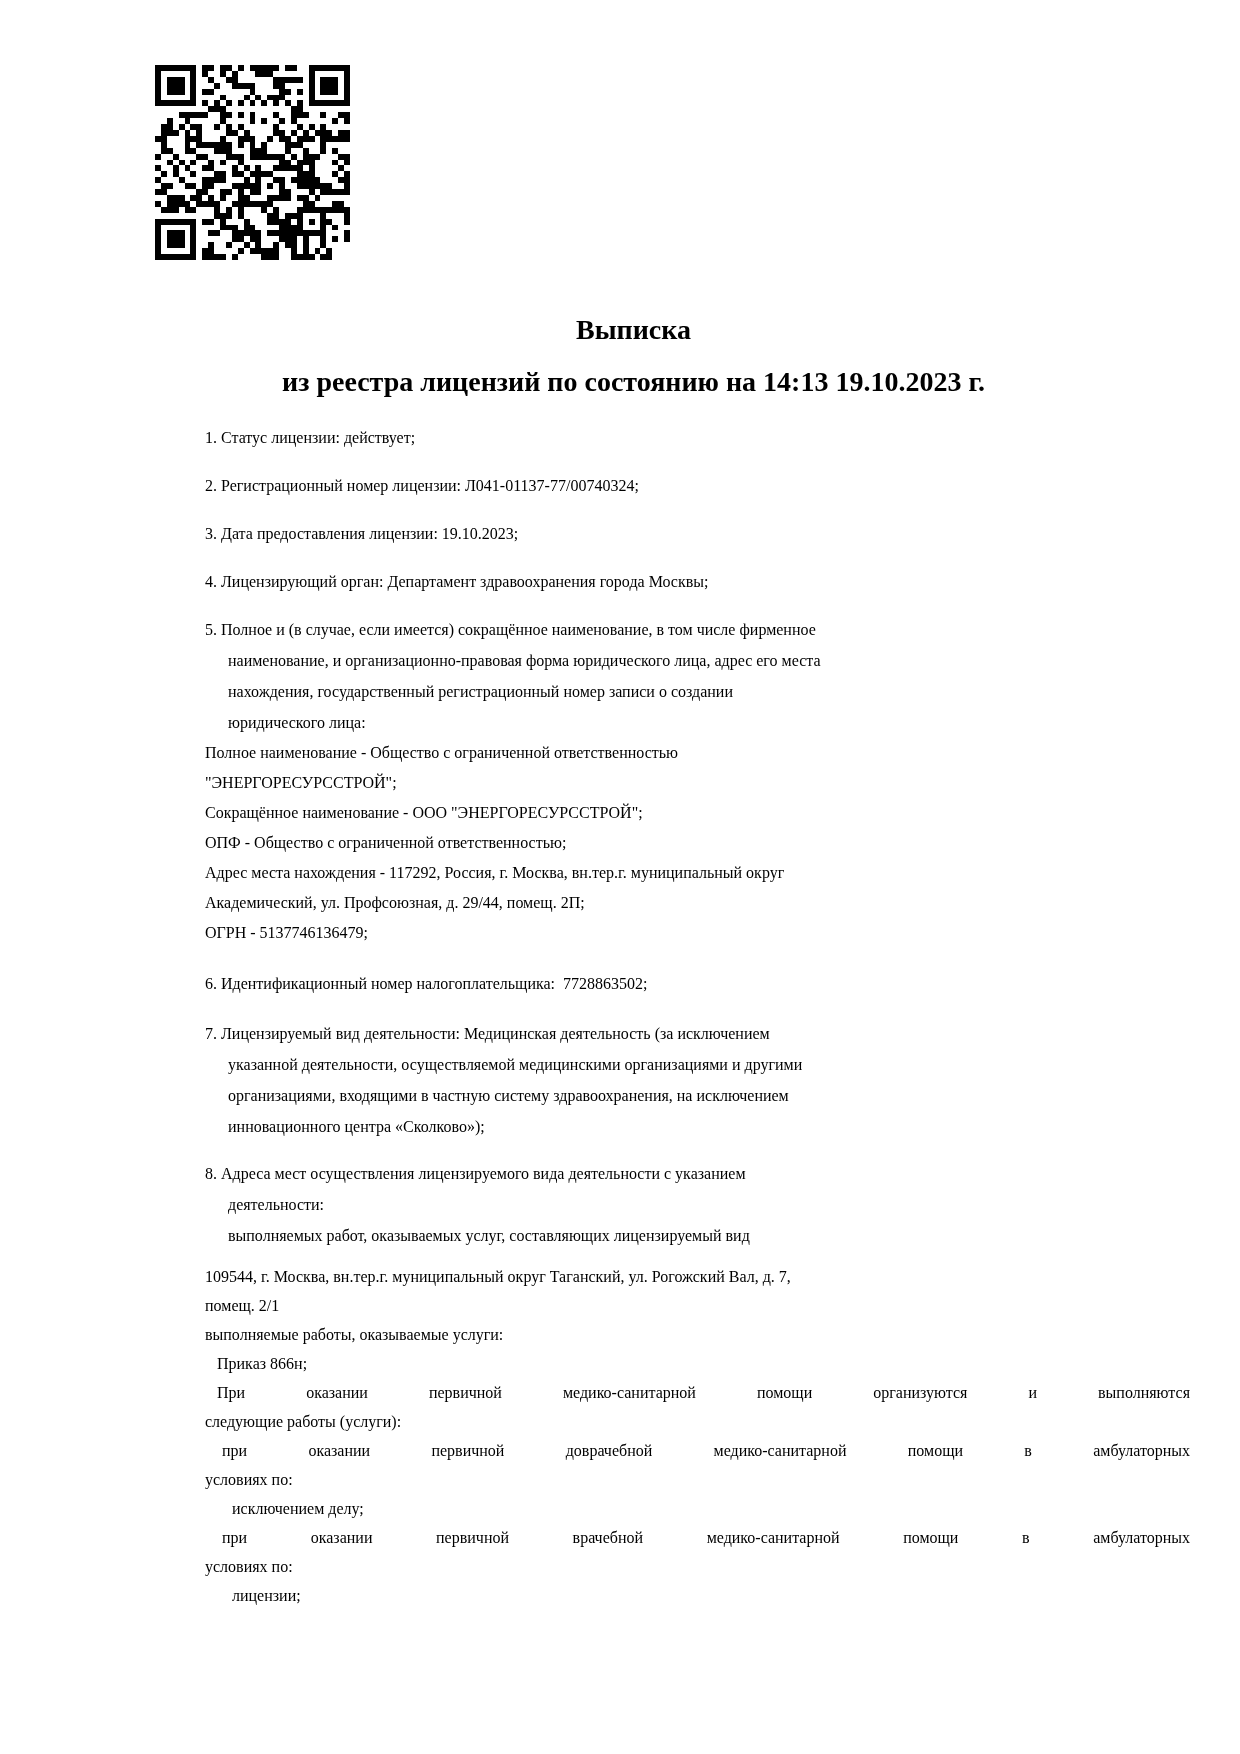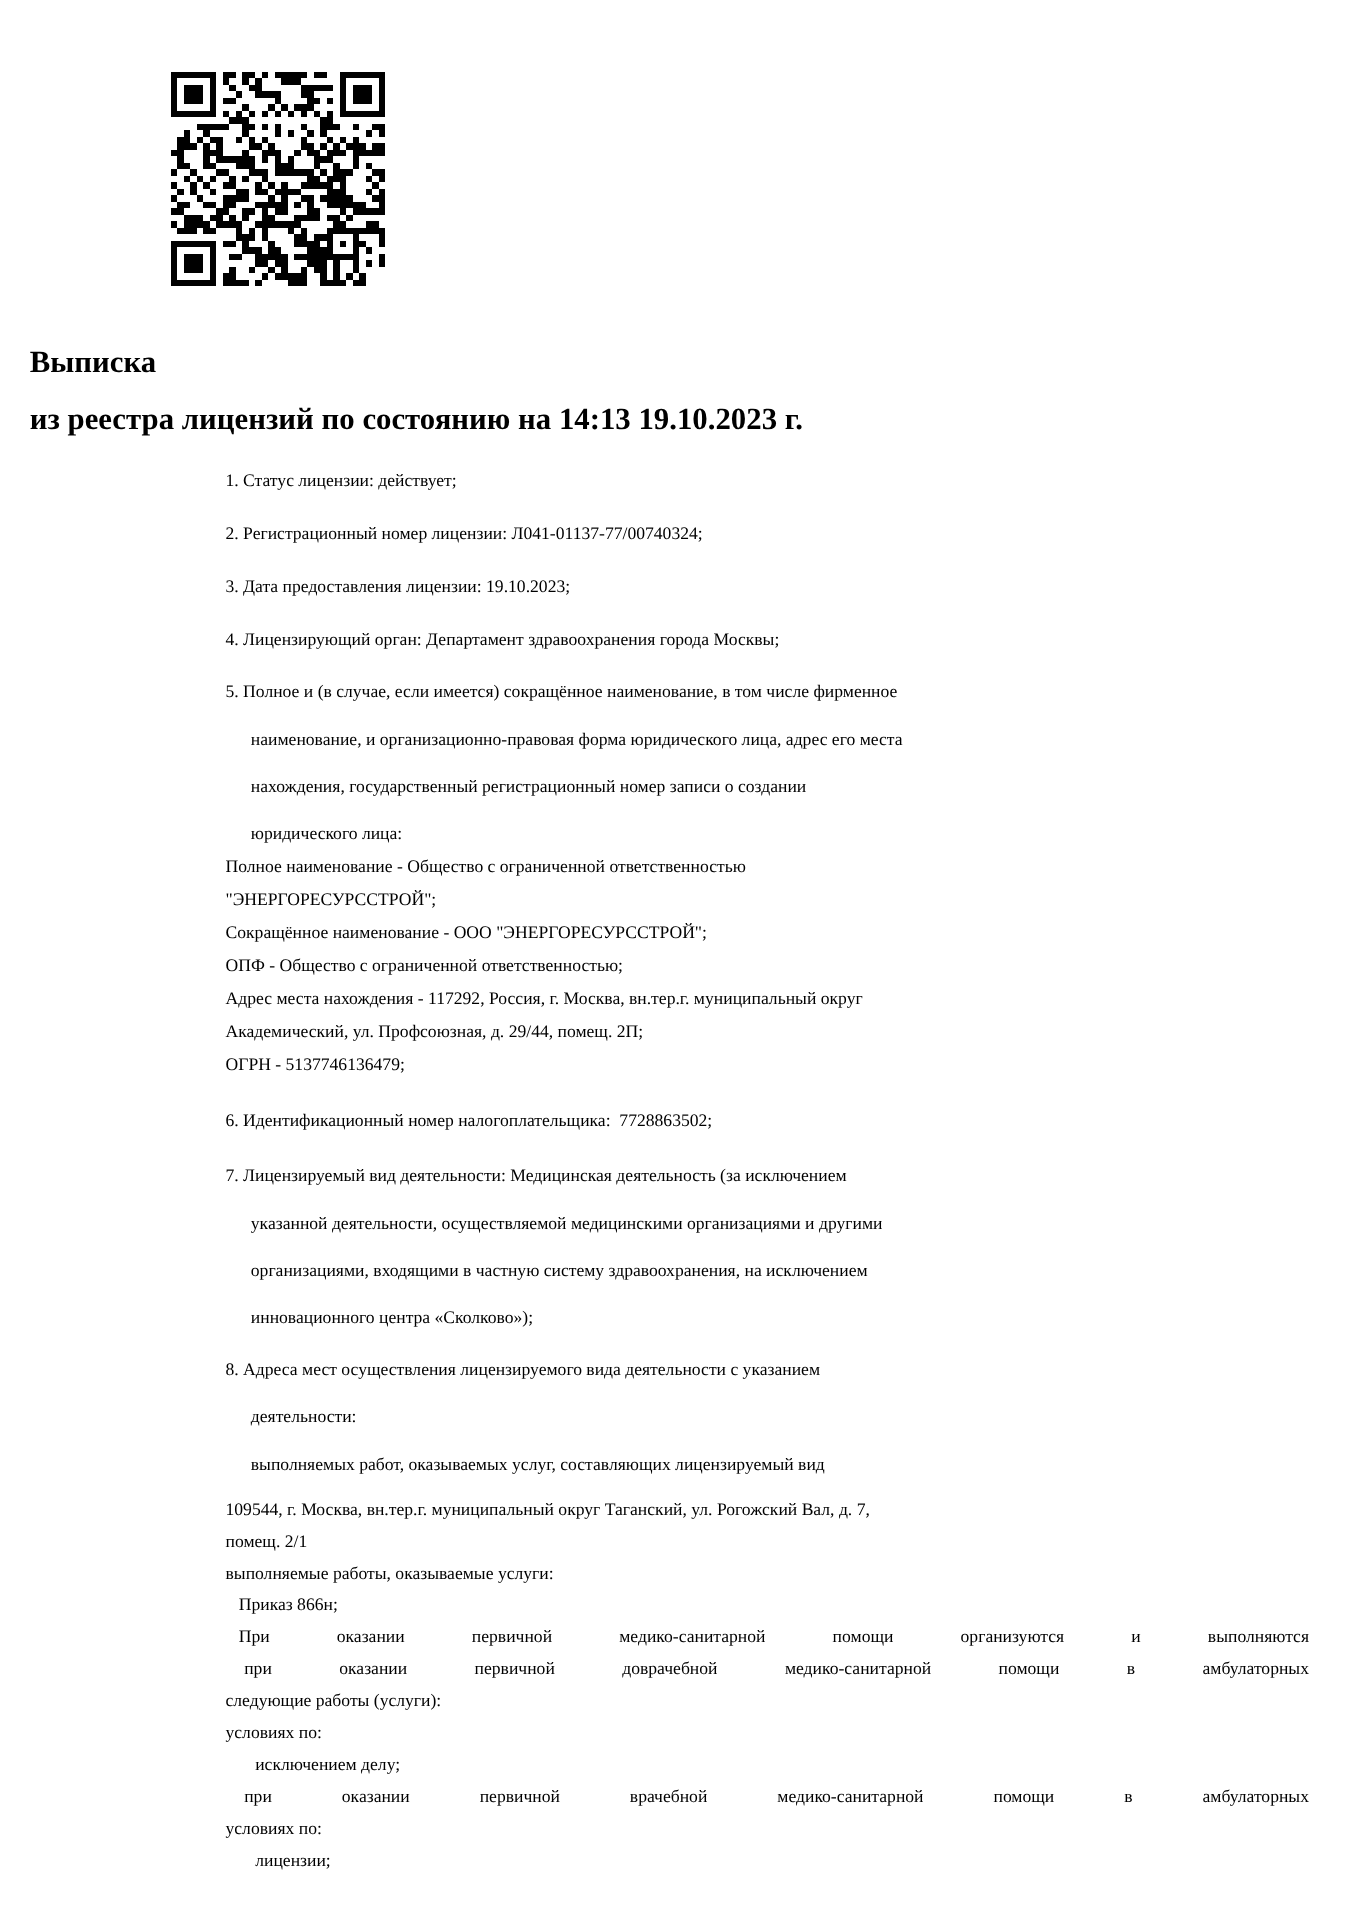--- a/index.html
+++ b/index.html
@@ -16,20 +16,21 @@
     position:absolute;
     left:155px;
     top:65px;
     width:195px;
     height:195px;
   }
   .qr svg{display:block;width:195px;height:195px;shape-rendering:crispEdges;}
   .titles{
     padding-top:312px;
     padding-left:27px;
+    text-align:center;
   }
   .t1,.t2{
     font-weight:bold;
     font-size:28px;
     line-height:36px;
   }
   .t2{margin-top:16px;}
   .content{
     margin-left:205px;
     width:985px;
@@ -38,21 +39,21 @@
   }
   .p{margin:0;}
   #p1{margin-top:22px;}
   #p2,#p3,#p4,#p5{margin-top:17px;}
   #company{line-height:30px;}
   #p6{margin-top:20px;}
   #p7{margin-top:19px;}
   #p8{margin-top:16px;}
   #addr{margin-top:11px;line-height:29px;}
   .ln{margin:0;}
-  .c{padding-left:23px;margin-top:12px;}      
+  .c{padding-left:23px;}      
   .i12{padding-left:12px;}
   .i17{padding-left:17px;}
   .i27{padding-left:27px;}
   .just{text-align:justify;text-align-last:justify;text-justify:inter-word;}
 </style>
 </head>
 <body>
 
 <div class="page">
 
@@ -650,22 +651,22 @@
       <div class="ln c">деятельности:</div>
       <div class="ln c">выполняемых работ, оказываемых услуг, составляющих лицензируемый вид</div>
     </div>
 
     <div class="p" id="addr">
       <div class="ln">109544, г. Москва, вн.тер.г. муниципальный округ Таганский, ул. Рогожский Вал, д. 7,</div>
       <div class="ln">помещ. 2/1</div>
       <div class="ln">выполняемые работы, оказываемые услуги:</div>
       <div class="ln i12">Приказ 866н;</div>
       <div class="ln i12 just">При оказании первичной медико-санитарной помощи организуются и выполняются</div>
+      <div class="ln">следующие работы (услуги):</div>
       <div class="ln i17 just">при оказании первичной доврачебной медико-санитарной помощи в амбулаторных</div>
-      <div class="ln">следующие работы (услуги):</div>
       <div class="ln">условиях по:</div>
       <div class="ln i27">исключением делу;</div>
       <div class="ln i17 just">при оказании первичной врачебной медико-санитарной помощи в амбулаторных</div>
       <div class="ln">условиях по:</div>
       <div class="ln i27">лицензии;</div>
     </div>
 
   </div>
 </div>
 

